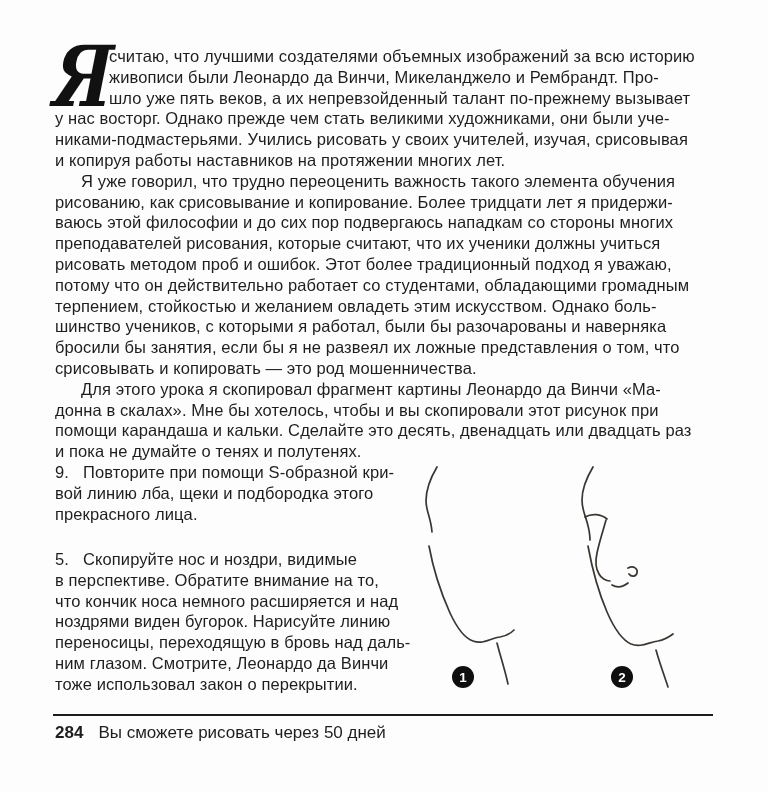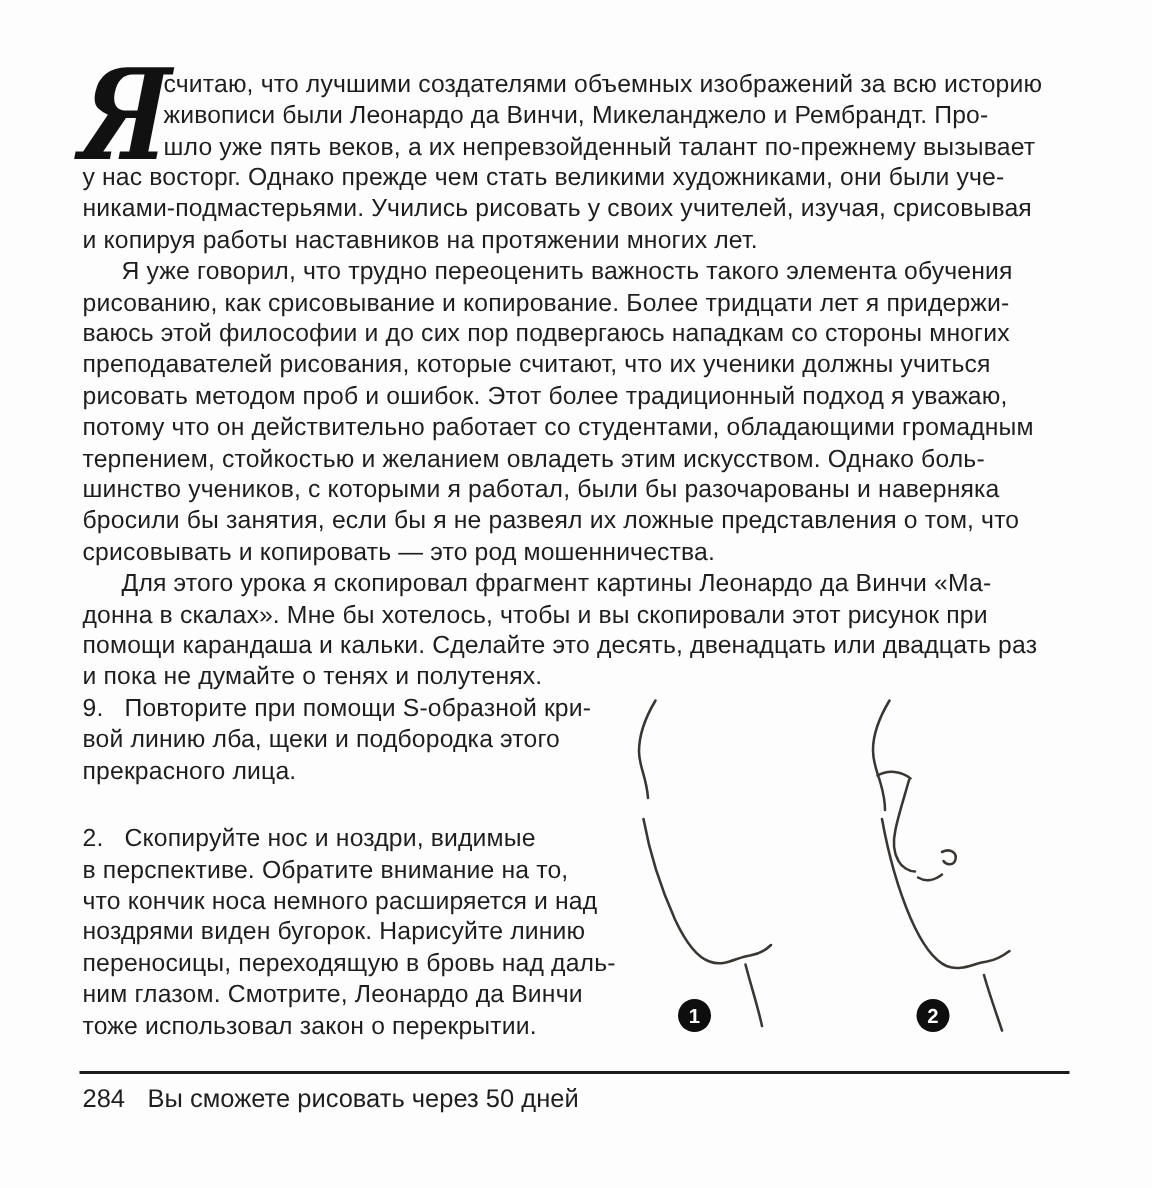--- a/index.html
+++ b/index.html
@@ -62,21 +62,21 @@
   .badge-2 { left:611px; top:666px; }
 
   .footer-rule {
     position:absolute; left:53px; top:714px; width:660px;
     border-top:2px solid #1c1c1c; height:0;
   }
   .footer {
     position:absolute; left:55px; top:723px;
     font-size:17px; line-height:19px;
   }
-  .page-num { font-weight:normal; margin-right:15px; }
+  .page-num { font-weight:bold; margin-right:15px; }
 </style>
 </head>
 <body>
 
 <div class="page">
 
   <div class="text-block">
     <p class="para"><span class="dropcap">Я</span><span>считаю, что лучшими создателями объемных изображений за всю историю
 живописи были Леонардо да Винчи, Микеланджело и Рембрандт. Про-
 шло уже пять веков, а их непревзойденный талант по-прежнему вызывает
@@ -96,21 +96,21 @@
     <p class="para indent">Для этого урока я скопировал фрагмент картины Леонардо да Винчи «Ма-
 донна в скалах». Мне бы хотелось, чтобы и вы скопировали этот рисунок при
 помощи карандаша и кальки. Сделайте это десять, двенадцать или двадцать раз
 и пока не думайте о тенях и полутенях.</p>
   </div>
 
   <div class="step step-1">9.   Повторите при помощи S-образной кри-
 вой линию лба, щеки и подбородка этого
 прекрасного лица.</div>
 
-  <div class="step step-2">2.   Скопируйте нос и ноздри, видимые
+  <div class="step step-2">5.   Скопируйте нос и ноздри, видимые
 в перспективе. Обратите внимание на то,
 что кончик носа немного расширяется и над
 ноздрями виден бугорок. Нарисуйте линию
 переносицы, переходящую в бровь над даль-
 ним глазом. Смотрите, Леонардо да Винчи
 тоже использовал закон о перекрытии.</div>
 
   <div class="figure figure-1">
     <svg width="112" height="248" viewBox="418 456 112 248" xmlns="http://www.w3.org/2000/svg">
       <path class="sketch-path" d="M437,467 C431,477 426,490 426,501 C426,511 431,518 432,532"></path>

